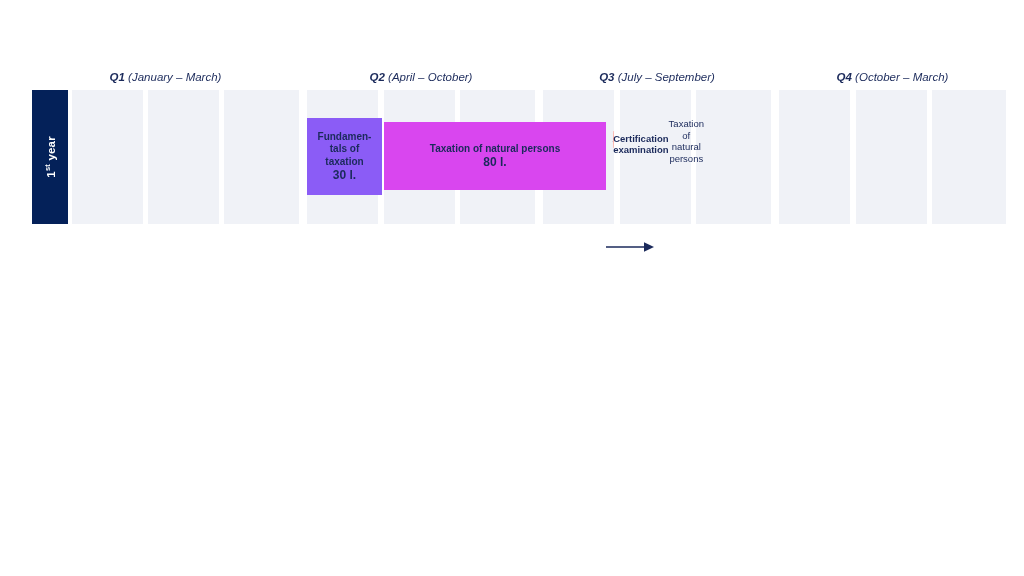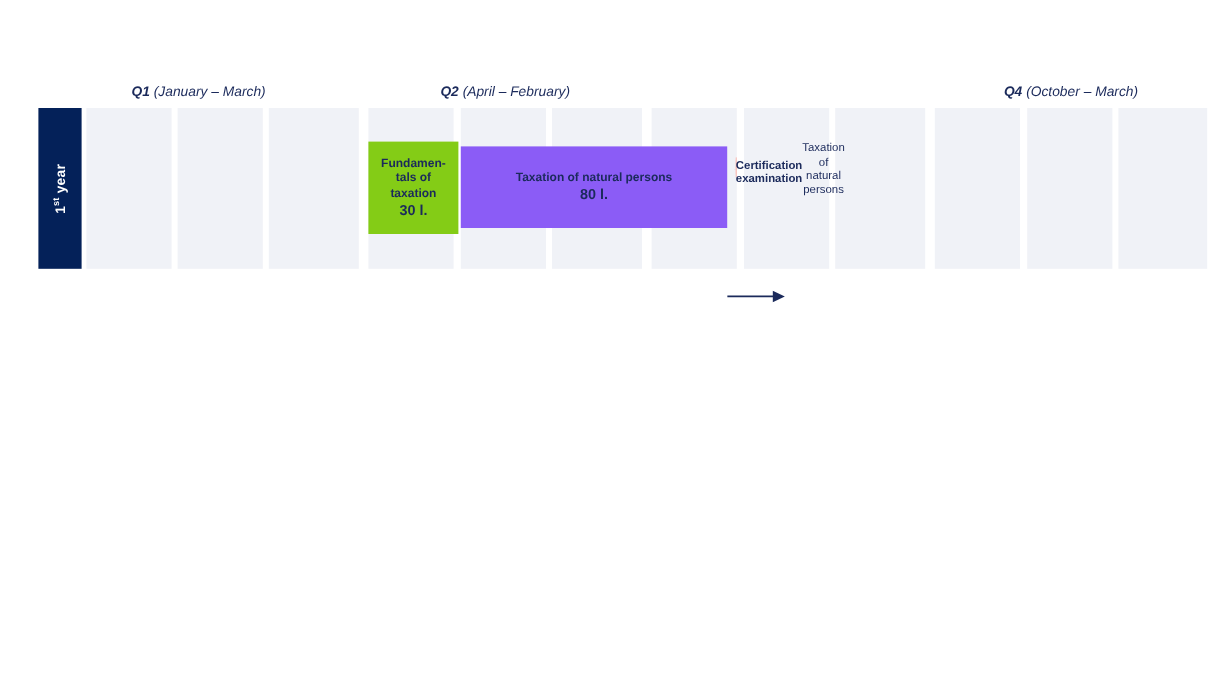--- a/index.html
+++ b/index.html
@@ -100,29 +100,29 @@
     font-weight: bold;
     line-height: 13px;
     margin-top: 1px;
   }
 
   #course-fundamentals {
     left: 307px;
     top: 28px;
     width: 75px;
     height: 77px;
-    background: #84cc16;
+    background: #8b5cf6;
     padding: 0 4px;
   }
   #course-natural-persons {
     left: 384px;
     top: 32px;
     width: 222px;
     height: 68px;
-    background: #8b5cf6;
+    background: #d946ef;
     padding: 0 8px;
   }
 
   
   #milestone-certification {
     position: absolute;
     left: 612px;
     top: 28px;
     width: 92px;
     display: flex;
@@ -171,23 +171,27 @@
 
 <div id="quarter-headers">
 
   <div class="quarter-header" style="left:32px; width:267px;">
     <span class="q-num">Q1</span>
     <span class="q-range">(January – March)</span>
   </div>
 
   <div class="quarter-header" style="left:307px; width:228px;">
     <span class="q-num">Q2</span>
-    <span class="q-range">(April – February)</span>
-  </div>
-
+    <span class="q-range">(April – October)</span>
+  </div>
+
+  <div class="quarter-header" style="left:543px; width:228px;">
+    <span class="q-num">Q3</span>
+    <span class="q-range">(July – September)</span>
+  </div>
 
   <div class="quarter-header" style="left:779px; width:227px;">
     <span class="q-num">Q4</span>
     <span class="q-range">(October – March)</span>
   </div>
 
 </div>
 
 <div id="timeline-grid">
 

